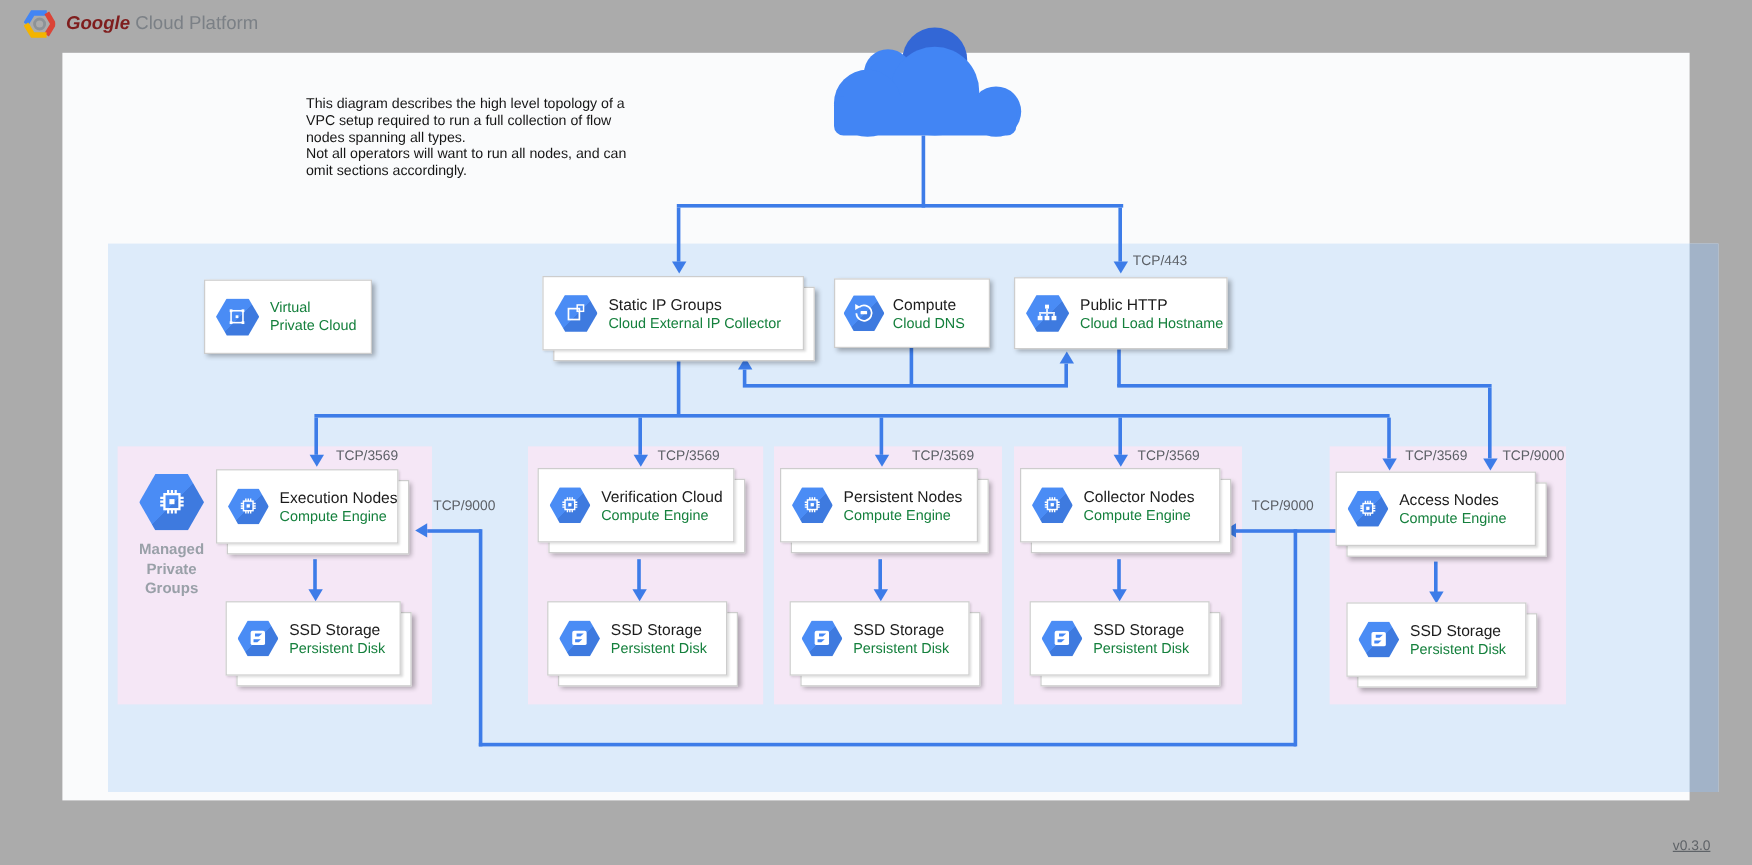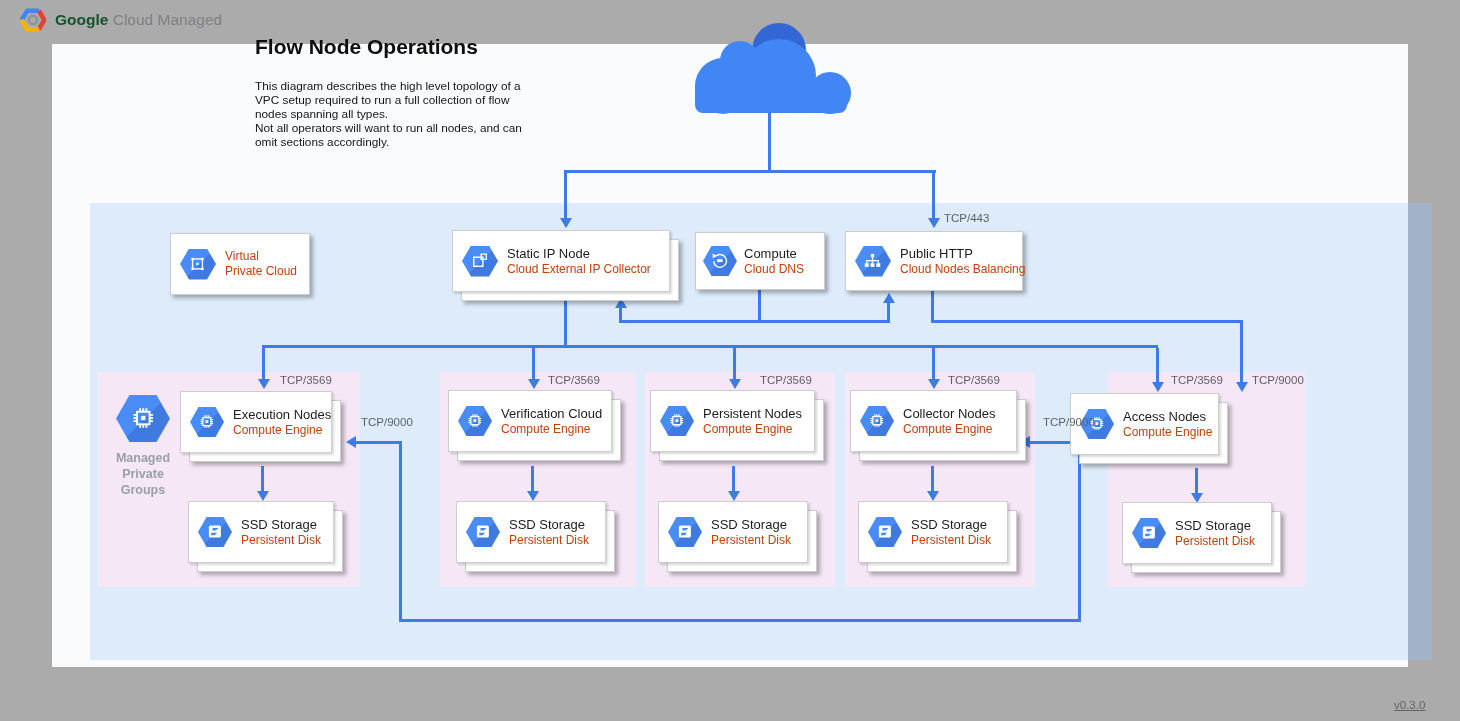--- a/index.html
+++ b/index.html
@@ -6,21 +6,21 @@
   html,body { width:1460px; height:721px; }
   body { font-family:"Liberation Sans","DejaVu Sans",sans-serif; background:#ababab; overflow:hidden; }
   #root { position:relative; width:1460px; height:721px; background:#ababab; }
 
   .page { position:absolute; left:52px; top:44px; width:1356px; height:623px; background:#fafbfc; z-index:0; }
   .vpc-area { position:absolute; left:90px; top:203px; width:1342px; height:457px; background:#ddebfa; z-index:1; }
   .right-shade { position:absolute; left:1408px; top:203px; width:24px; height:457px; background:#a2b3c8; z-index:2; }
 
   .brand { position:absolute; left:20px; top:8px; display:flex; align-items:center; gap:9px; z-index:6; }
   .brand-text { font-size:15.5px; color:#7b8086; }
-  .brand-text b { color:#14532d; font-weight:bold; }
+  .brand-text b { color:#7f1d1d; font-weight:bold;font-style:italic; }
 
   .diagram-title { position:absolute; left:255px; top:35px; font-size:21px; font-weight:bold; color:#0e0e0e; z-index:6; }
   .diagram-desc { position:absolute; left:255px; top:79px; width:276px; font-size:11.8px; line-height:14px; color:#151515; white-space:pre-line; z-index:6; }
   .version { position:absolute; left:1394px; top:699px; font-size:11.5px; color:#5f6368; z-index:6;text-decoration:underline; }
 
   .group { position:absolute; top:372px; height:215px; background:#f5e7f6; z-index:2; }
 
   .card { position:absolute; background:#fff; border:1px solid #cdcdcd; box-shadow:2.5px 2.5px 4px rgba(0,0,0,.3);
           display:flex; align-items:center; gap:9px; padding:0 9px; z-index:4; }
   .stackwrap { position:absolute; z-index:4; }
@@ -29,21 +29,21 @@
                  display:flex; align-items:center; gap:9px; padding:0 9px; }
 
   .hex { clip-path:polygon(25% 0,75% 0,100% 50%,75% 100%,25% 100%,0 50%);
          background:linear-gradient(135deg,#4a8cf5 52%,#3e7adf 52%);
          display:flex; align-items:center; justify-content:center; flex:0 0 auto; }
   .hex svg { width:64%; height:64%; display:block; }
   .hex-sm { width:36px; height:31px; }
   .hex-lg { width:54px; height:47px; }
 
   .ttl { font-size:13px; color:#1c1c1c; line-height:16px; white-space:nowrap; }
-  .sub { font-size:12px; color:#c2410c; line-height:15px; white-space:nowrap; }
+  .sub { font-size:12px; color:#15803d; line-height:15px; white-space:nowrap; }
 
   .mig-label { position:absolute; left:100px; top:450px; width:86px; text-align:center; font-size:12.5px; font-weight:bold;
                line-height:16px; color:#99a0a8; white-space:pre-line; z-index:4; }
 
   .hline,.vline { position:absolute; background:#3d7ce8; z-index:3; }
   .arr { position:absolute; width:0; height:0; z-index:3; }
   .arr-down { border-left:6px solid transparent; border-right:6px solid transparent; border-top:10px solid #3d7ce8; }
   .arr-up   { border-left:6px solid transparent; border-right:6px solid transparent; border-bottom:10px solid #3d7ce8; }
   .arr-left { border-top:6px solid transparent; border-bottom:6px solid transparent; border-right:10px solid #3d7ce8; }
 
@@ -62,24 +62,23 @@
 
   <div class="brand">
     <svg width="26" height="24" viewBox="0 0 26 23">
       <g fill="none" stroke-width="4.6">
         <path d="M1.6 11.5L7.2 2.3H19" stroke="#4285f4"></path>
         <path d="M19 2.3l5.4 9.2L18.8 20.7" stroke="#db4437"></path>
         <path d="M18.8 20.7H7.2L1.6 11.5" stroke="#f4b400"></path>
       </g>
       <circle cx="13" cy="11.5" r="4.2" fill="#ababab" stroke="#8d9297" stroke-width="2.4"></circle>
     </svg>
-    <div class="brand-text"><b>Google</b> <span>Cloud Managed</span></div>
-  </div>
-
-  <div class="diagram-title">Flow Node Operations</div>
+    <div class="brand-text"><b>Google</b> <span>Cloud Platform</span></div>
+  </div>
+
   <div class="diagram-desc">This diagram describes the high level topology of a VPC setup required to run a full collection of flow nodes spanning all types.
 Not all operators will want to run all nodes, and can omit sections accordingly.</div>
   <div class="version">v0.3.0</div>
 
   <svg class="cloud" viewBox="0 0 176 96">
     <circle cx="96" cy="30" r="27" fill="#3367d6"></circle>
     <circle cx="57" cy="41" r="20" fill="#4285f4"></circle>
     <circle cx="96" cy="56" r="37" fill="#4285f4"></circle>
     <circle cx="40" cy="66" r="28" fill="#4285f4"></circle>
     <circle cx="147" cy="73" r="21" fill="#4285f4"></circle>
@@ -186,21 +185,21 @@
   <div class="stackwrap" style="left:452px;top:230px;width:218px;height:62px">
     <div class="stack-back"></div>
     <div class="stack-front">
       <div class="hex hex-sm">
           <svg viewBox="0 0 24 24">
             <rect x="5" y="7.5" width="11" height="11" fill="none" stroke="#fff" stroke-width="1.7"></rect>
             <rect x="13.8" y="3.8" width="6.4" height="6.4" fill="none" stroke="#fff" stroke-width="1.5"></rect>
           </svg>
         </div>
       <div>
-          <div class="ttl">Static IP Node</div>
+          <div class="ttl">Static IP Groups</div>
            <div class="sub">Cloud External IP Collector</div>
         </div>
     </div>
   </div>
 
   <div class="card" style="left:695px;top:232px;width:130px;height:58px;gap:7px;padding:0 7px">
     <div class="hex hex-sm" style="width:34px;height:30px">
         <svg viewBox="0 0 24 24">
           <path d="M7.4 6A8 8 0 1 1 4.2 12.6" fill="none" stroke="#fff" stroke-width="1.8"></path>
           <path d="M3 3v6.2l5.4-3.1z" fill="#fff"></path>
@@ -222,21 +221,21 @@
           <rect x="4.2" y="12.6" width="1.6" height="2.2"></rect>
           <rect x="11.2" y="12.6" width="1.6" height="2.2"></rect>
           <rect x="18.2" y="12.6" width="1.6" height="2.2"></rect>
           <rect x="2.6" y="14.8" width="4.8" height="4.4"></rect>
           <rect x="9.6" y="14.8" width="4.8" height="4.4"></rect>
           <rect x="16.6" y="14.8" width="4.8" height="4.4"></rect>
         </svg>
       </div>
     <div>
         <div class="ttl">Public HTTP</div>
-         <div class="sub">Cloud Nodes Balancing</div>
+         <div class="sub">Cloud Load Hostname</div>
       </div>
   </div>
 
   <div class="stackwrap" style="left:180px;top:391px;width:152px;height:62px">
     <div class="stack-back"></div>
     <div class="stack-front">
       <div class="hex hex-sm" style="width:34px;height:30px">
           <svg viewBox="0 0 24 24">
             <g stroke="#fff" stroke-width="1.5" fill="none">
               <rect x="7" y="7" width="10" height="10"></rect>
@@ -298,21 +297,21 @@
             </g>
             <rect x="10.3" y="10.3" width="3.4" height="3.4" fill="#fff"></rect>
           </svg>
         </div>
       <div>
           <div class="ttl">Collector Nodes</div>
            <div class="sub">Compute Engine</div>
         </div>
     </div>
   </div>
-  <div class="stackwrap" style="left:1070px;top:393px;width:149px;height:62px">
+  <div class="stackwrap" style="left:1113px;top:393px;width:167px;height:62px">
     <div class="stack-back"></div>
     <div class="stack-front">
       <div class="hex hex-sm" style="width:34px;height:30px">
           <svg viewBox="0 0 24 24">
             <g stroke="#fff" stroke-width="1.5" fill="none">
               <rect x="7" y="7" width="10" height="10"></rect>
               <path d="M9.5 7V4.2M12 7V4.2M14.5 7V4.2M9.5 19.8V17M12 19.8V17M14.5 19.8V17M7 9.5H4.2M7 12H4.2M7 14.5H4.2M19.8 9.5H17M19.8 12H17M19.8 14.5H17"></path>
             </g>
             <rect x="10.3" y="10.3" width="3.4" height="3.4" fill="#fff"></rect>
           </svg>

